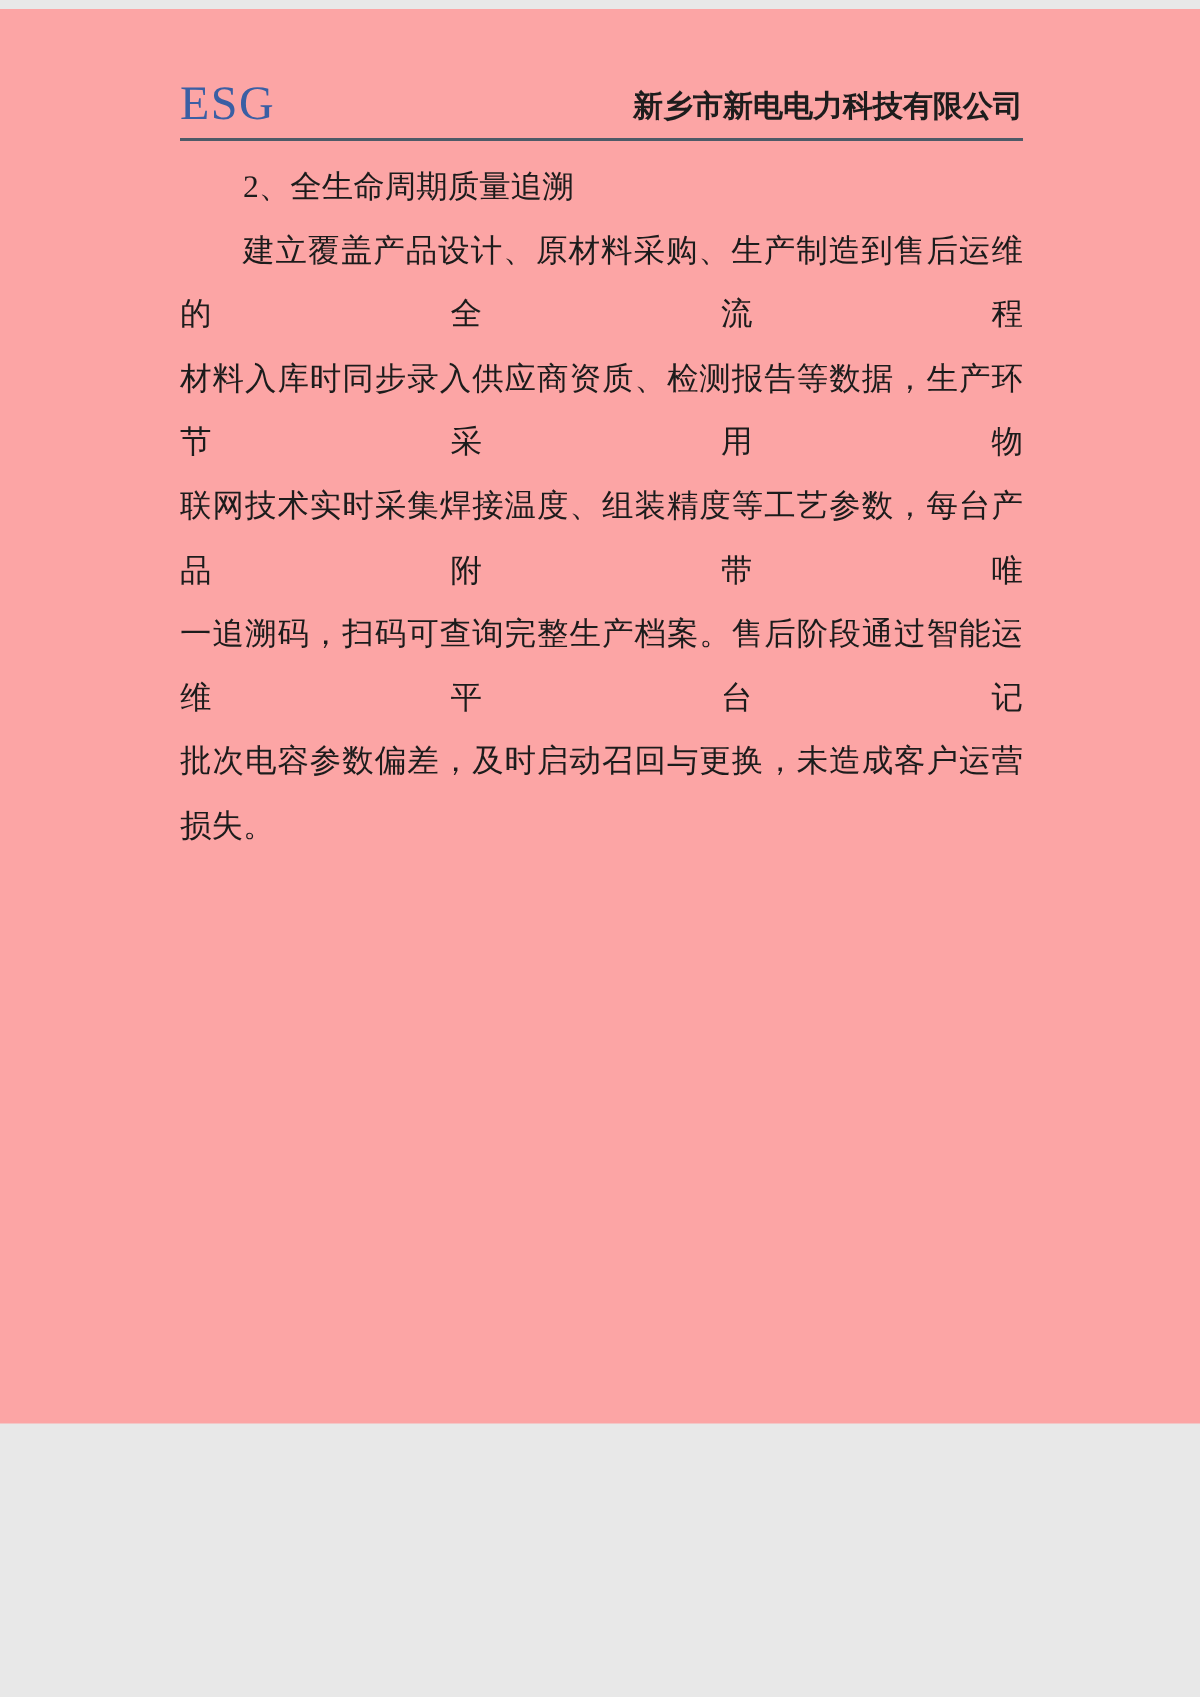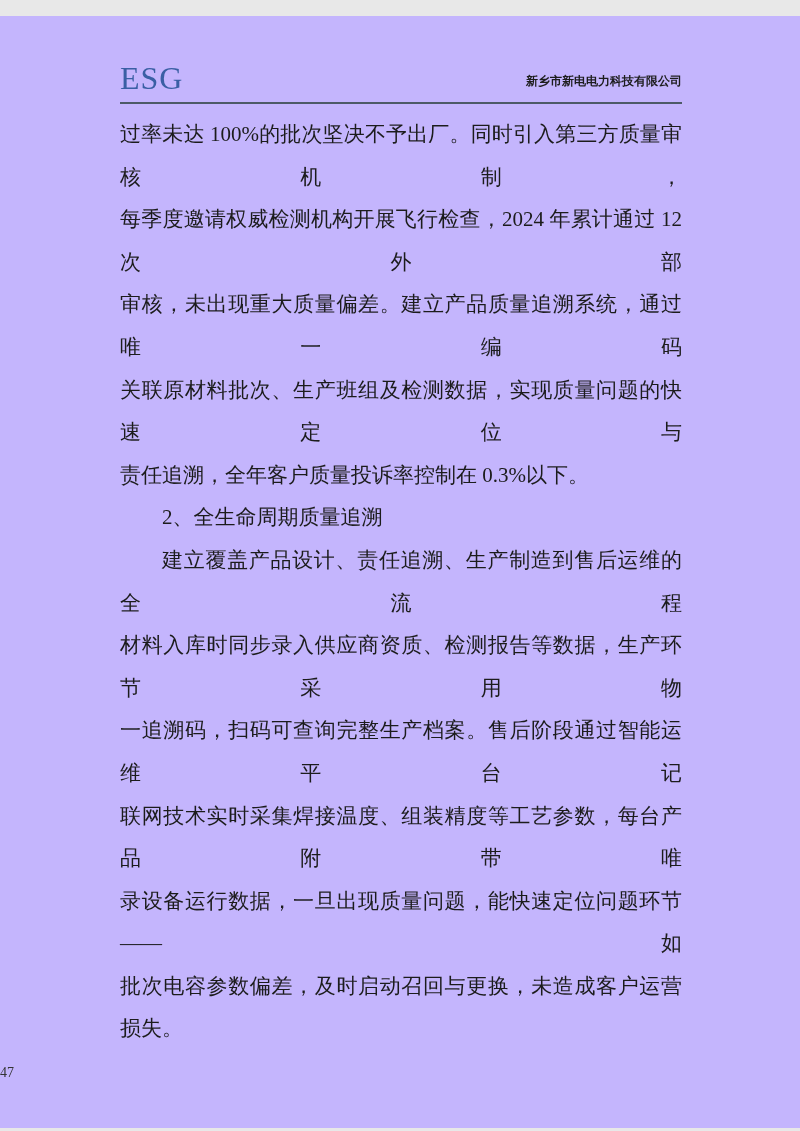--- a/index.html
+++ b/index.html
@@ -1,42 +1,42 @@
 <!DOCTYPE html>
 <html><head>
 <meta charset="utf-8">
 <style>
   html, body { margin: 0; padding: 0; background: #e8e8e8; }
   .page {
     position: relative;
     width: 800px;
-    height: 1112px;
-    margin: 16px auto;
-    background: #c4b5fd;
+    height: 943px;
+    margin: 6px auto;
+    background: #fca5a5;
     overflow: hidden;
     font-family: "Liberation Serif", "DejaVu Serif", serif;
   }
   .header {
     position: absolute;
     left: 120px;
     right: 118px;
     top: 44px;
     display: flex;
     justify-content: space-between;
     align-items: flex-end;
   }
   .logo {
     font-size: 32px;
     line-height: 36px;
     font-weight: 500;
     color: #3a5fa4;
     letter-spacing: 1px;
   }
   .company {
-    font-size: 12px;
+    font-size: 20px;
     line-height: 24px;
     font-weight: 600;
     color: #1d1d1d;
     padding-bottom: 3px;
   }
   .header-rule {
     position: absolute;
     left: 120px;
     right: 118px;
     top: 86px;
@@ -82,33 +82,25 @@
 <div class="page">
 
   <div class="header">
     <span class="logo">ESG</span>
     <span class="company">新乡市新电电力科技有限公司</span>
   </div>
 
   <div class="header-rule"></div>
 
   <div class="doc-body">
-      <div class="paragraph">
-        <div class="line">过率未达 100%的批次坚决不予出厂。同时引入第三方质量审核机制，</div>
-        <div class="line">每季度邀请权威检测机构开展飞行检查，2024 年累计通过 12 次外部</div>
-        <div class="line">审核，未出现重大质量偏差。建立产品质量追溯系统，通过唯一编码</div>
-        <div class="line">关联原材料批次、生产班组及检测数据，实现质量问题的快速定位与</div>
-        <div class="line last">责任追溯，全年客户质量投诉率控制在 0.3%以下。</div>
-      </div>
       <div class="heading">2、全生命周期质量追溯</div>
       <div class="paragraph">
-        <div class="line indent">建立覆盖产品设计、责任追溯、生产制造到售后运维的全流程</div>
+        <div class="line indent">建立覆盖产品设计、原材料采购、生产制造到售后运维的全流程</div>
         <div class="line">材料入库时同步录入供应商资质、检测报告等数据，生产环节采用物</div>
+        <div class="line">联网技术实时采集焊接温度、组装精度等工艺参数，每台产品附带唯</div>
         <div class="line">一追溯码，扫码可查询完整生产档案。售后阶段通过智能运维平台记</div>
-        <div class="line">联网技术实时采集焊接温度、组装精度等工艺参数，每台产品附带唯</div>
-        <div class="line">录设备运行数据，一旦出现质量问题，能快速定位问题环节——如</div>
         <div class="line last">批次电容参数偏差，及时启动召回与更换，未造成客户运营损失。</div>
       </div>
     </div>
 
   <div class="footer">47</div>
 
 </div>
 
 </body></html>

